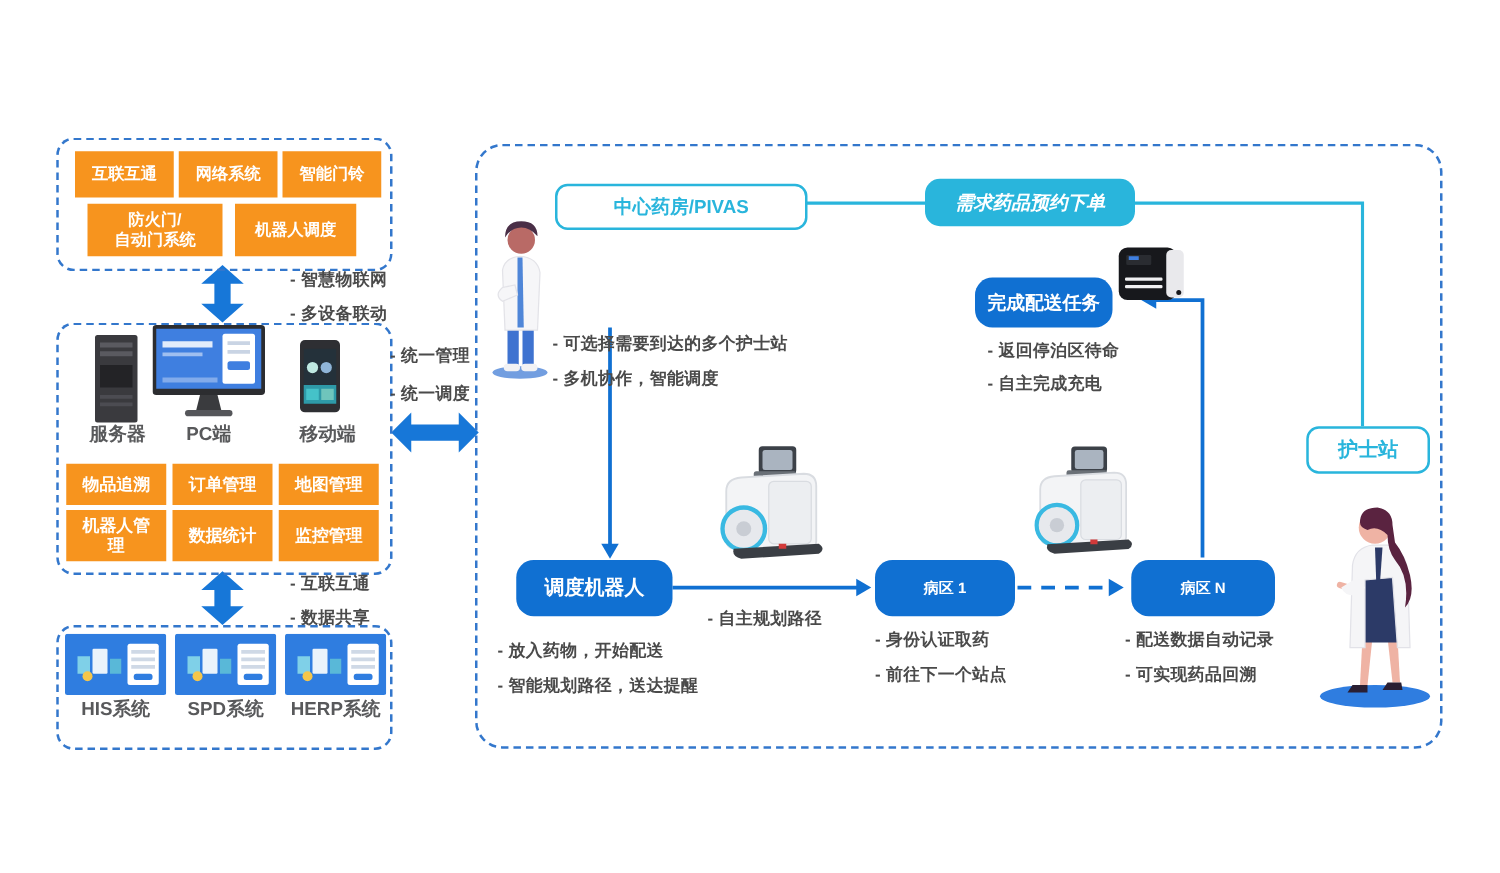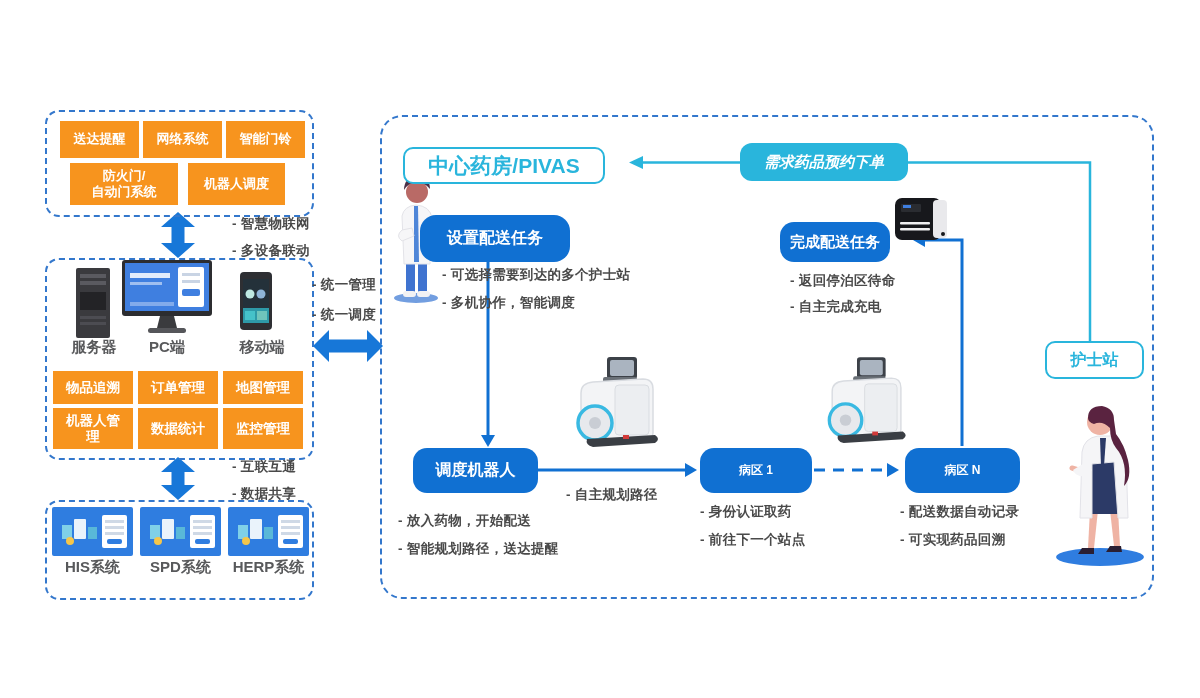--- a/index.html
+++ b/index.html
@@ -69,21 +69,21 @@
     <polygon points="697,470 685,463 685,477" fill="#1070D2"></polygon>
 
     <line x1="814" y1="470" x2="888" y2="470" stroke="#1070D2" stroke-width="3" stroke-dasharray="11 8"></line>
     <polygon points="899,470 887,463 887,477" fill="#1070D2"></polygon>
 
     <path d="M962 446 V240 H924" fill="none" stroke="#1070D2" stroke-width="3"></path>
     <polygon points="913,240 925,233 925,247" fill="#1070D2"></polygon>
   </svg>
 
   <div class="dashed-box" style="left:45px;top:110px;width:265px;height:103px;"></div>
-  <div class="chip" style="left:60px;top:121px;width:79px;height:37px;"><span>送达提醒</span></div>
+  <div class="chip" style="left:60px;top:121px;width:79px;height:37px;"><span>互联互通</span></div>
   <div class="chip" style="left:143px;top:121px;width:79px;height:37px;"><span>网络系统</span></div>
   <div class="chip" style="left:226px;top:121px;width:79px;height:37px;"><span>智能门铃</span></div>
   <div class="chip" style="left:70px;top:163px;width:108px;height:42px;"><span>防火门/
 自动门系统</span></div>
   <div class="chip" style="left:188px;top:163px;width:97px;height:42px;"><span>机器人调度</span></div>
 
   <div class="note" style="left:232px;top:215px;">- 智慧物联网</div>
   <div class="note" style="left:232px;top:242px;">- 多设备联动</div>
 
   <div class="dashed-box" style="left:45px;top:258px;width:265px;height:198px;"></div>
@@ -201,35 +201,32 @@
     <rect x="28" y="86" width="9" height="36" rx="3" fill="#3f73d0"></rect>
     <rect x="13" y="119" width="13" height="6" rx="3" fill="#f2f2f4"></rect>
     <rect x="27" y="119" width="13" height="6" rx="3" fill="#f2f2f4"></rect>
     <path d="M12 44 Q14 34 26 33 Q40 34 42 46 L40 92 L14 92 Z" fill="#f6f6f8" stroke="#e3e3e8" stroke-width="1"></path>
     <path d="M24 34 L28 34 L29 90 L24 90 Z" fill="#4f86d8"></path>
     <path d="M12 58 Q5 64 12 69 L24 64 L22 56 Z" fill="#f6f6f8" stroke="#e3e3e8" stroke-width="1"></path>
     <circle cx="27" cy="20" r="11" fill="#b96a66"></circle>
     <path d="M14 18 Q14 5 27 5 Q40 5 40 17 Q34 10 27 10 Q19 10 14 18 Z" fill="#4a2f47"></path>
   </svg>
 
-  <div class="cyan-outline" style="left:403px;top:147px;width:198px;height:33px;font-size:21px;">
+  <div class="cyan-outline" style="left:444px;top:147px;width:198px;height:33px;font-size:15px;">
     <span>中心药房/PIVAS</span>
   </div>
 
   <div class="cyan-btn" style="left:740px;top:143px;width:168px;height:38px;font-style:italic;">
     <span>需求药品预约下单</span>
   </div>
 
   <div class="cyan-outline" style="left:1045px;top:341px;width:95px;height:34px;font-size:16px;">
     <span>护士站</span>
   </div>
 
-  <div class="flow-btn" style="left:420px;top:215px;width:150px;height:47px;font-size:16px;border-radius:16px;">
-    <span>设置配送任务</span>
-  </div>
   <div class="note" style="left:442px;top:266px;">- 可选择需要到达的多个护士站</div>
   <div class="note" style="left:442px;top:294px;">- 多机协作，智能调度</div>
 
   <svg class="illu" style="left:893px;top:192px;" width="58" height="52" viewBox="0 0 58 52">
     <rect x="2" y="6" width="46" height="42" rx="7" fill="#17181c"></rect>
     <rect x="40" y="8" width="14" height="38" rx="4" fill="#e9e9ec"></rect>
     <rect x="8" y="12" width="20" height="8" rx="1" fill="#2a2c31"></rect>
     <rect x="10" y="13" width="8" height="3" fill="#3f7fe0"></rect>
     <rect x="7" y="30" width="30" height="2.5" rx="1" fill="#f0f0f2"></rect>
     <rect x="7" y="36" width="30" height="2.5" rx="1" fill="#f0f0f2"></rect>

